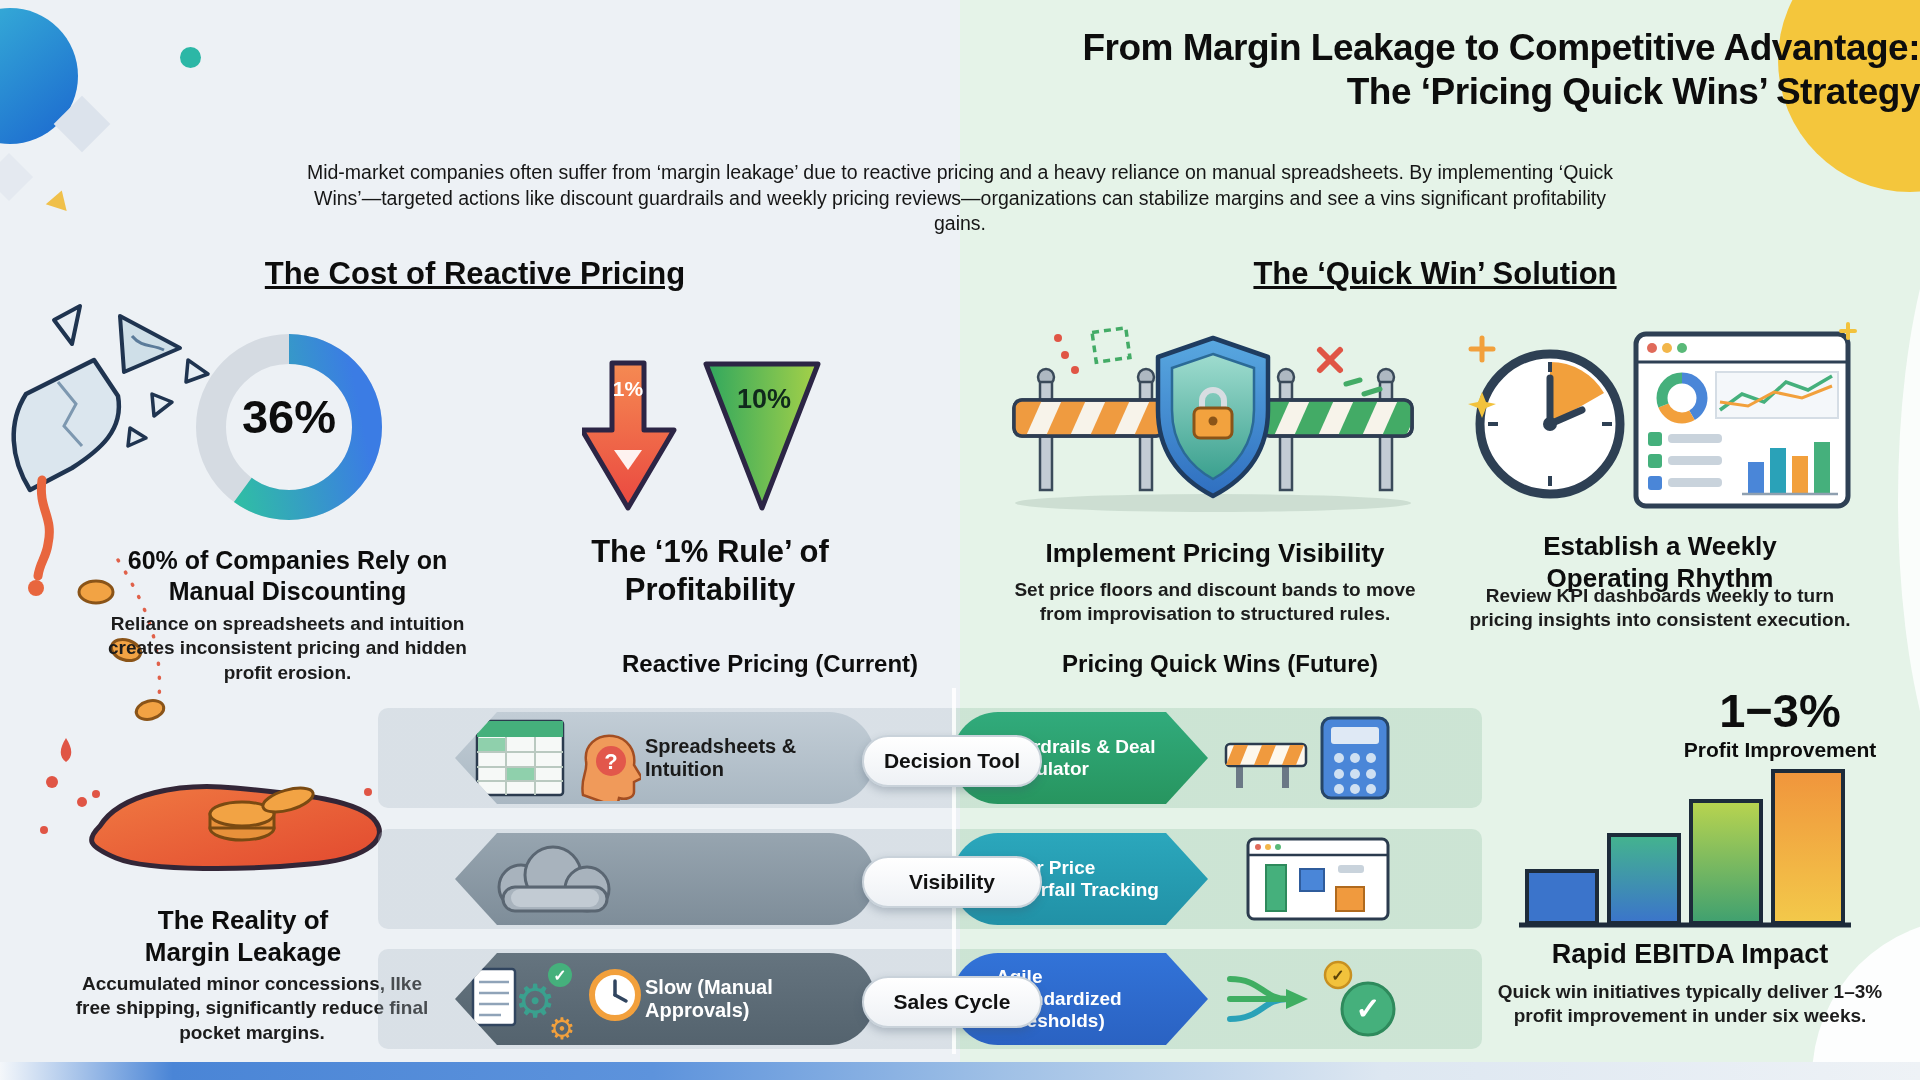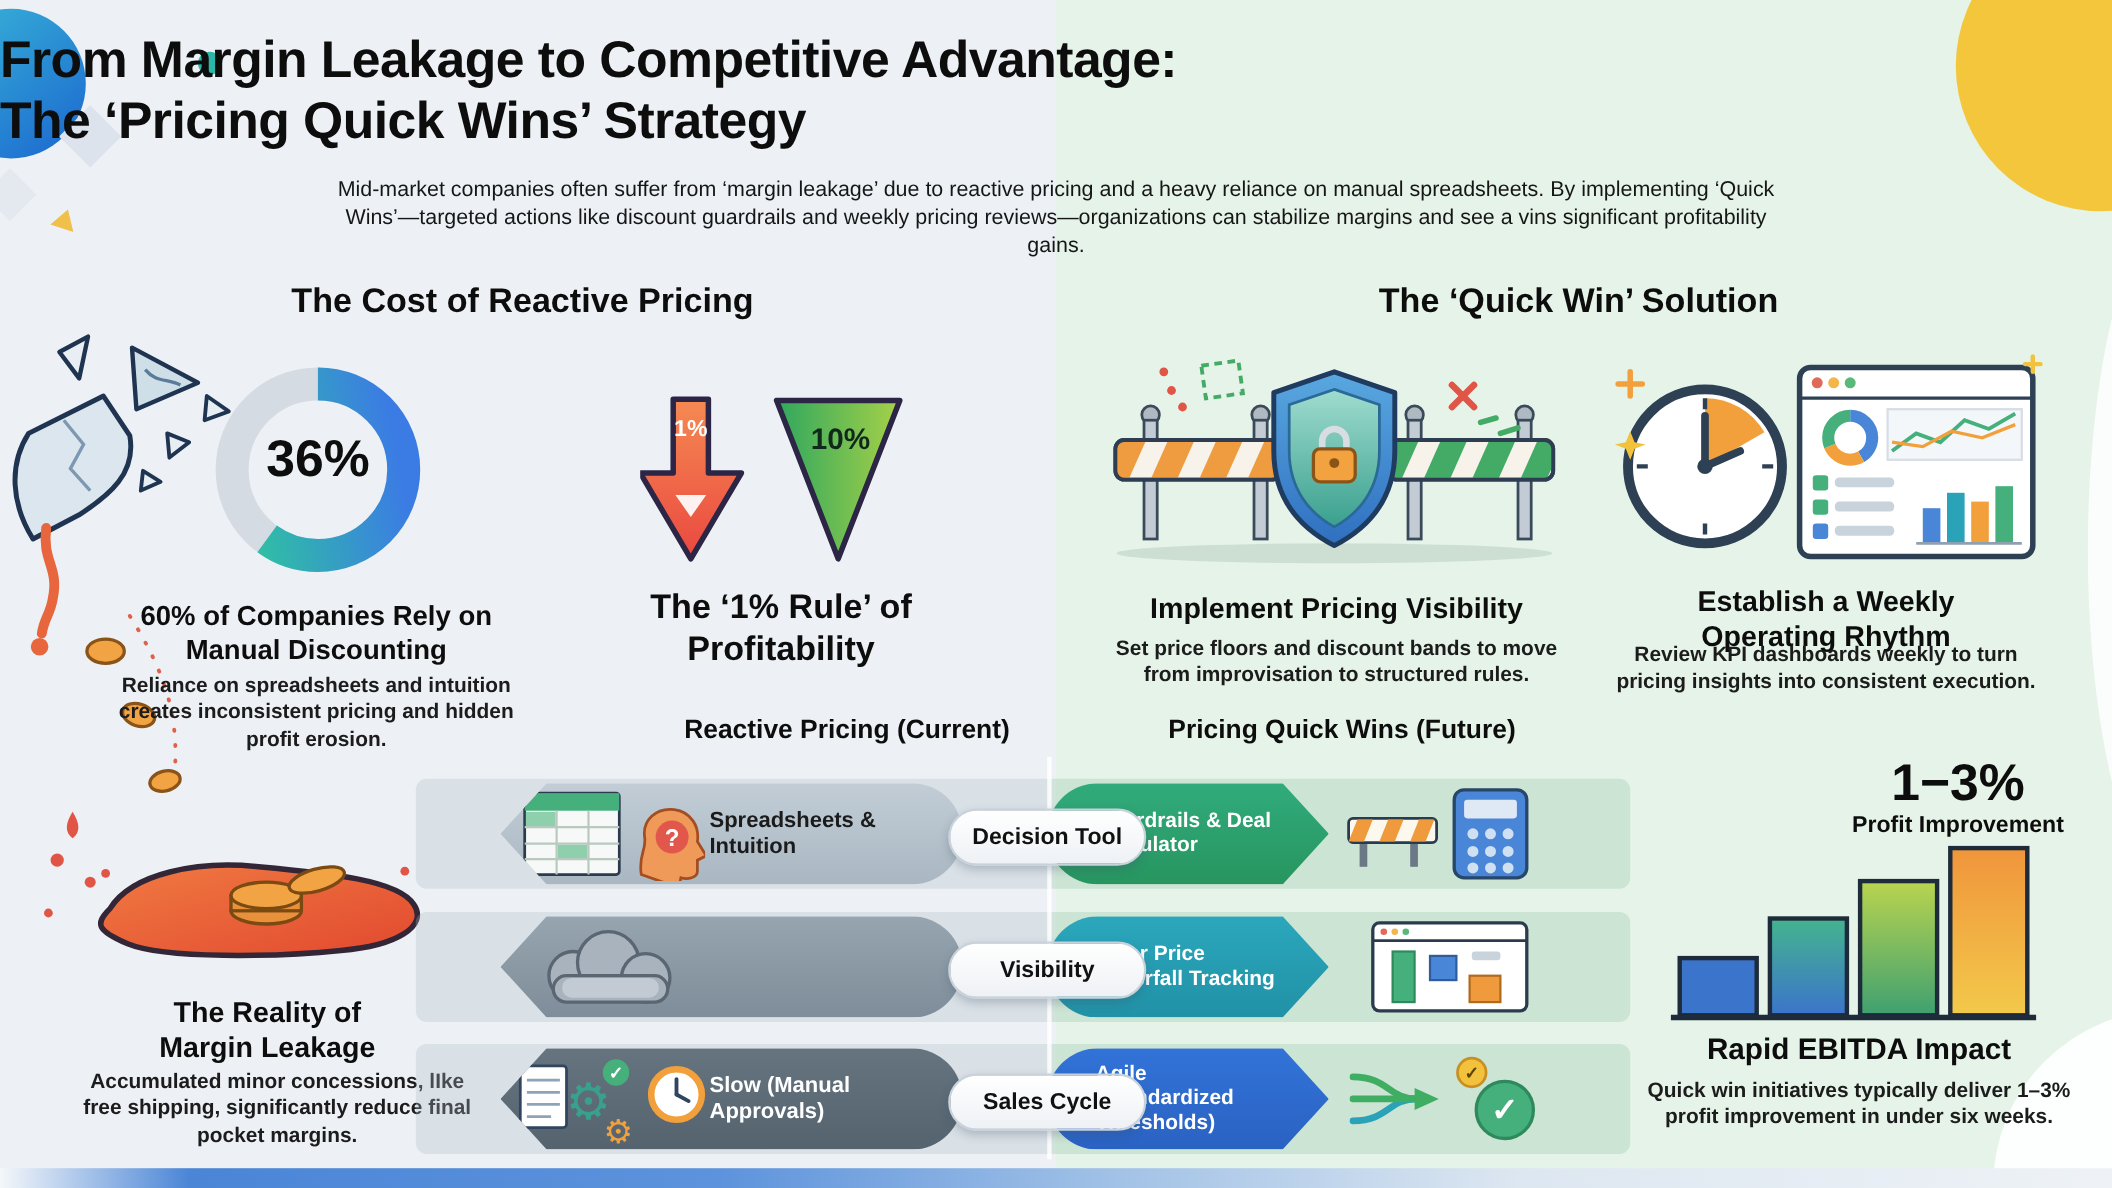--- a/index.html
+++ b/index.html
@@ -15,23 +15,23 @@
   .diamond{background:#dce3ec;transform:rotate(45deg);}
   .d1{left:62px;top:104px;width:40px;height:40px;}
   .d2{left:-8px;top:160px;width:34px;height:34px;background:#e4e9f0;}
   .ytri{left:48px;top:190px;width:0;height:0;border-left:11px solid transparent;border-right:11px solid transparent;border-bottom:18px solid #f0c04a;transform:rotate(18deg);}
   .yellow-blob{left:1778px;top:-72px;width:264px;height:264px;background:#f4c63c;}
   .white-edge{left:1898px;top:170px;width:190px;height:660px;background:#fbfdfc;border-radius:50%;opacity:.95;}
   .white-corner{left:1812px;top:918px;width:320px;height:320px;background:#fdfefe;}
   .footer-bar{left:0;top:1062px;width:1920px;height:18px;
     background:linear-gradient(90deg,#f4f7fa 0%,#4a85d6 9%,#5d93dc 34%,#9fc0e6 52%,#dde7f1 72%,#eef2f6 100%);}
   
-  .title{left:0;top:26px;width:1920px;text-align:left;font-size:47px;line-height:1.18;font-weight:800;letter-spacing:-.5px;}
+  .title{left:0;top:26px;width:1920px;text-align:right;font-size:37px;line-height:1.18;font-weight:800;letter-spacing:-.5px;}
   .subtitle{left:290px;top:160px;width:1340px;text-align:center;font-size:19.5px;line-height:1.32;font-weight:500;color:#161616;}
-  .sec-head{font-size:31px;font-weight:800;text-align:center;}
+  .sec-head{font-size:31px;font-weight:800;text-align:center;text-decoration:underline;}
   .h2{font-weight:800;text-align:center;line-height:1.22;}
   .body-txt{font-weight:600;text-align:center;line-height:1.28;color:#1c1c1c;font-size:19px;}
   
   .donut-wrap{left:182px;top:320px;width:214px;height:214px;}
   .donut-label{left:182px;top:389px;width:214px;text-align:center;font-size:47px;font-weight:800;}
   
   .row-band{left:378px;width:1104px;height:100px;border-radius:10px;
     background:linear-gradient(90deg,rgba(171,185,197,.30) 0 52%,rgba(140,190,160,.28) 52% 100%);}
   .divider{left:952px;top:688px;width:4px;height:366px;background:rgba(255,255,255,.85);}
   .chev{height:92px;}

